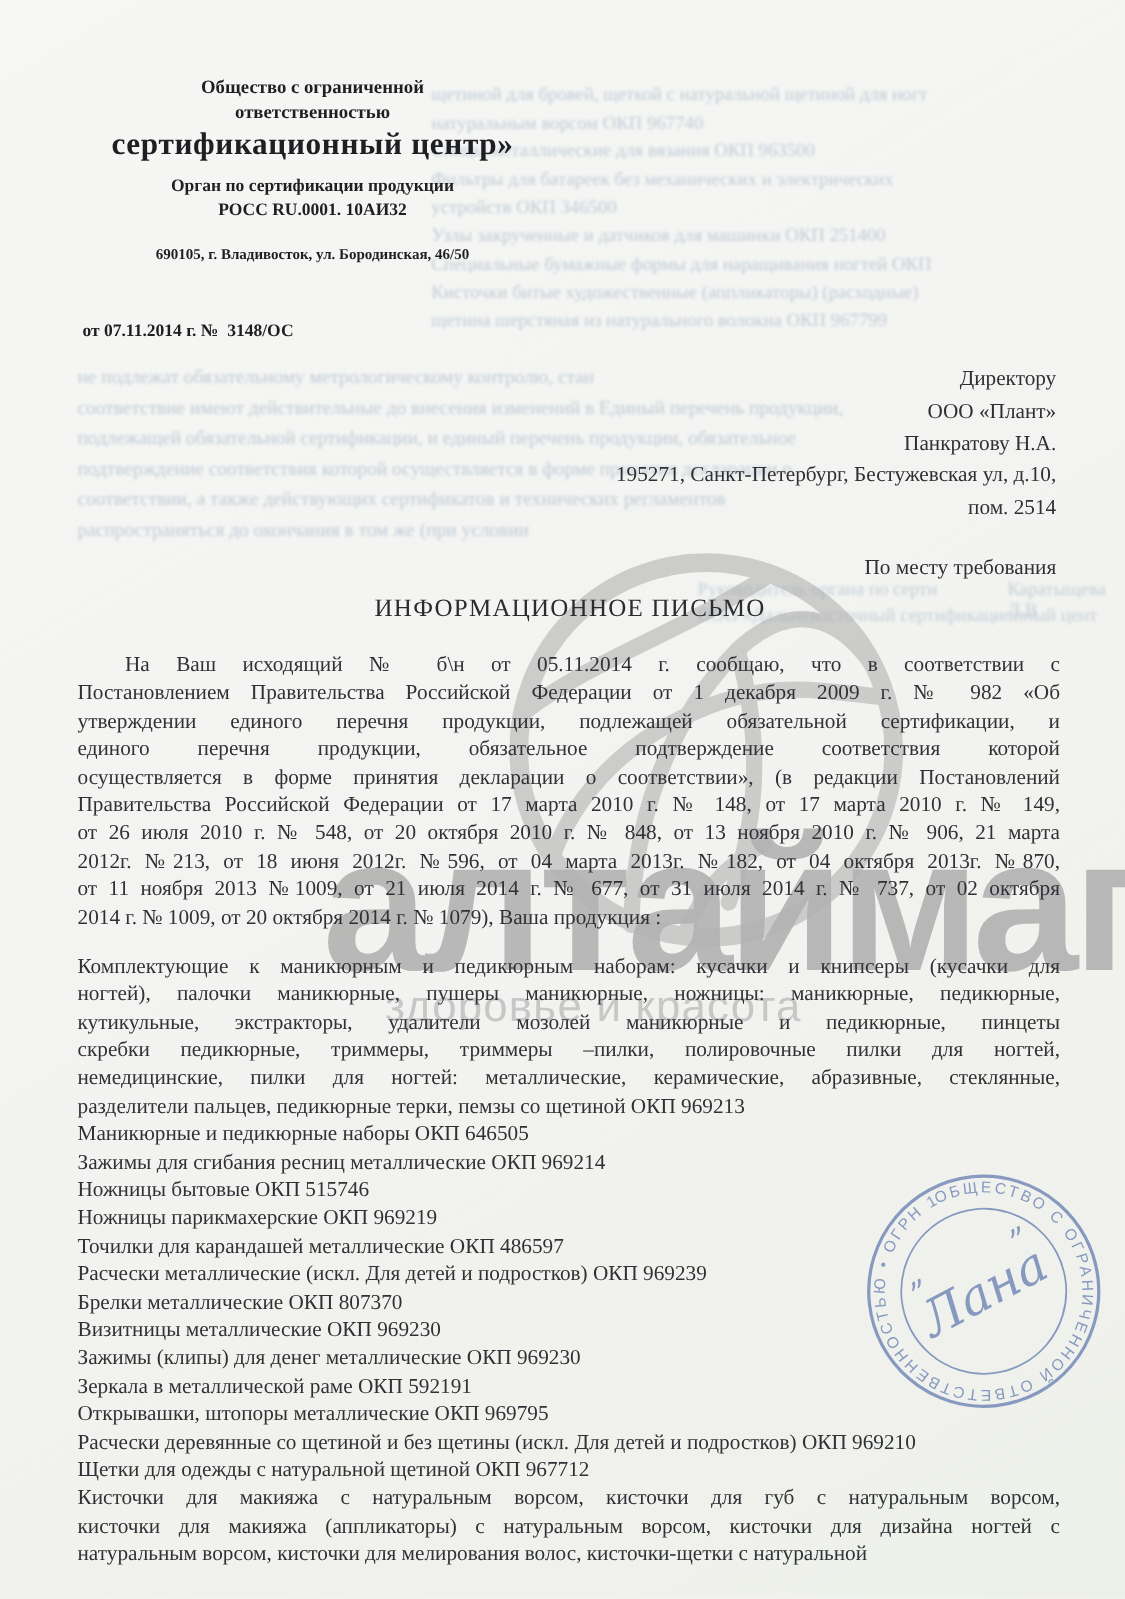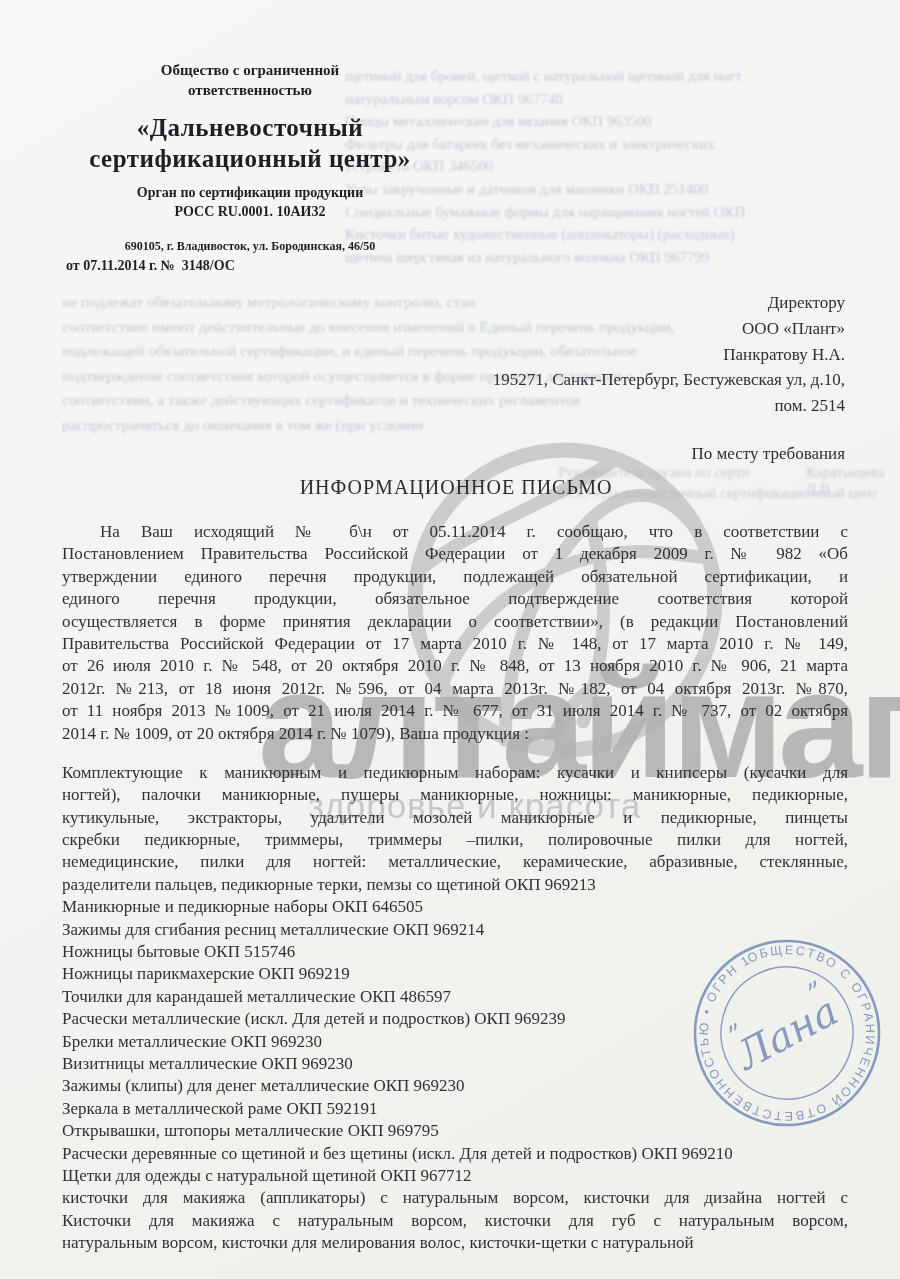--- a/index.html
+++ b/index.html
@@ -104,21 +104,20 @@
       <path d="M -18,148 C -2,112 14,92 46,76" stroke-width="12"></path>
     </g>
   </svg>
 
   <div class="wm-brand">алтаймаг</div>
   <div class="wm-tagline">здоровье и красота</div>
 
   <div class="letterhead">
     <div class="lh-small">Общество с ограниченной</div>
     <div class="lh-small">ответственностью</div>
-    <div class="lh-name">«Дальневосточный</div>
     <div class="lh-name" style="margin-top:0;">сертификационный центр»</div>
     <div class="lh-cert">Орган по сертификации продукции</div>
     <div class="lh-cert" style="margin-top:0;">РОСС RU.0001. 10АИ32</div>
     <div class="lh-addr">690105, г. Владивосток, ул. Бородинская, 46/50</div>
   </div>
 
   <div class="ref-line">от 07.11.2014 г. №&nbsp; 3148/ОС</div>
 
   <div class="recipient">
       <div class="rcpt-line">Директору</div>
@@ -152,31 +151,31 @@
         <div class="jl">немедицинские, пилки для ногтей: металлические, керамические, абразивные, стеклянные,</div>
         <div class="ll">разделители пальцев, педикюрные терки, пемзы со щетиной ОКП 969213</div>
       </div>
     <div>
         <div class="ll">Маникюрные и педикюрные наборы ОКП 646505</div>
         <div class="ll">Зажимы для сгибания ресниц металлические ОКП 969214</div>
         <div class="ll">Ножницы бытовые ОКП 515746</div>
         <div class="ll">Ножницы парикмахерские ОКП 969219</div>
         <div class="ll">Точилки для карандашей металлические ОКП 486597</div>
         <div class="ll">Расчески металлические (искл. Для детей и подростков) ОКП 969239</div>
-        <div class="ll">Брелки металлические ОКП 969230</div>
+        <div class="ll">Брелки металлические ОКП 807370</div>
         <div class="ll">Визитницы металлические ОКП 969230</div>
         <div class="ll">Зажимы (клипы) для денег металлические ОКП 969230</div>
         <div class="ll">Зеркала в металлической раме ОКП 592191</div>
         <div class="ll">Открывашки, штопоры металлические ОКП 969795</div>
         <div class="ll">Расчески деревянные со щетиной и без щетины (искл. Для детей и подростков) ОКП 969210</div>
         <div class="ll">Щетки для одежды с натуральной щетиной ОКП 967712</div>
       </div>
     <div>
+        <div class="jl">Кисточки для макияжа с натуральным ворсом, кисточки для губ с натуральным ворсом,</div>
         <div class="jl">кисточки для макияжа (аппликаторы) с натуральным ворсом, кисточки для дизайна ногтей с</div>
-        <div class="jl">Кисточки для макияжа с натуральным ворсом, кисточки для губ с натуральным ворсом,</div>
         <div class="ll">натуральным ворсом, кисточки для мелирования волос, кисточки-щетки с натуральной</div>
       </div>
   </div>
 
   <svg class="stamp" width="230" height="230" viewBox="-115 -115 230 230">
     <g transform="rotate(-28)">
       <circle cx="0" cy="0" r="92" fill="none" stroke="#8095c8" stroke-width="2.6"></circle>
       <circle cx="0" cy="0" r="66" fill="none" stroke="#8095c8" stroke-width="1.4"></circle>
       <defs>
         <path id="rimPath" d="M 0 -79 A 79 79 0 1 1 -0.1 -79"></path>

